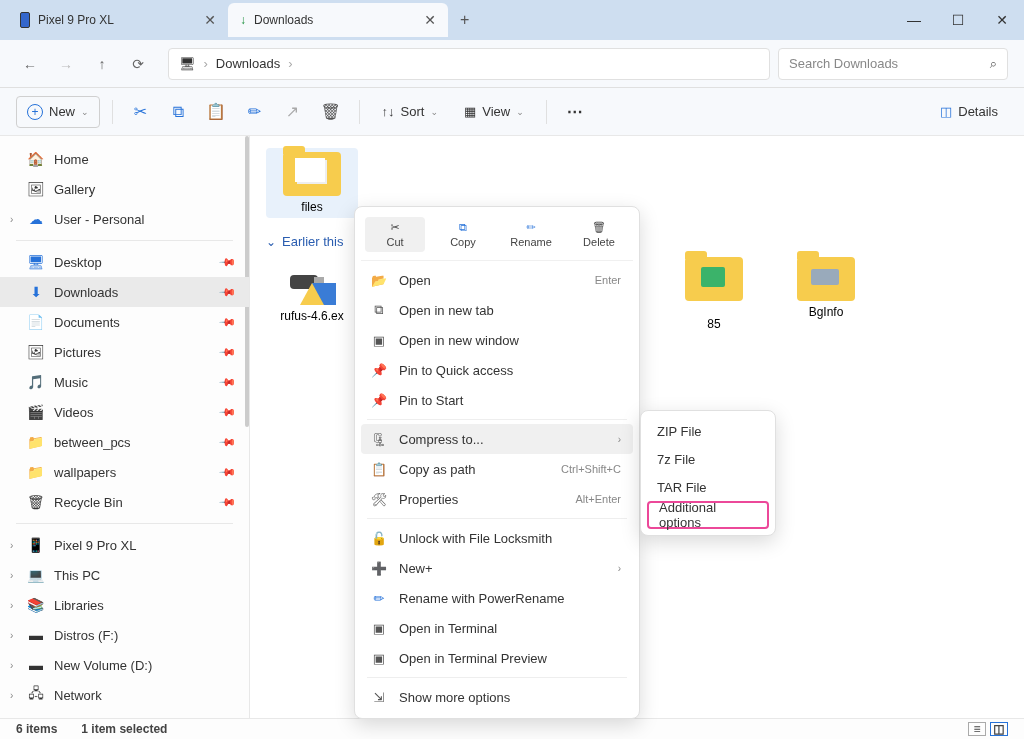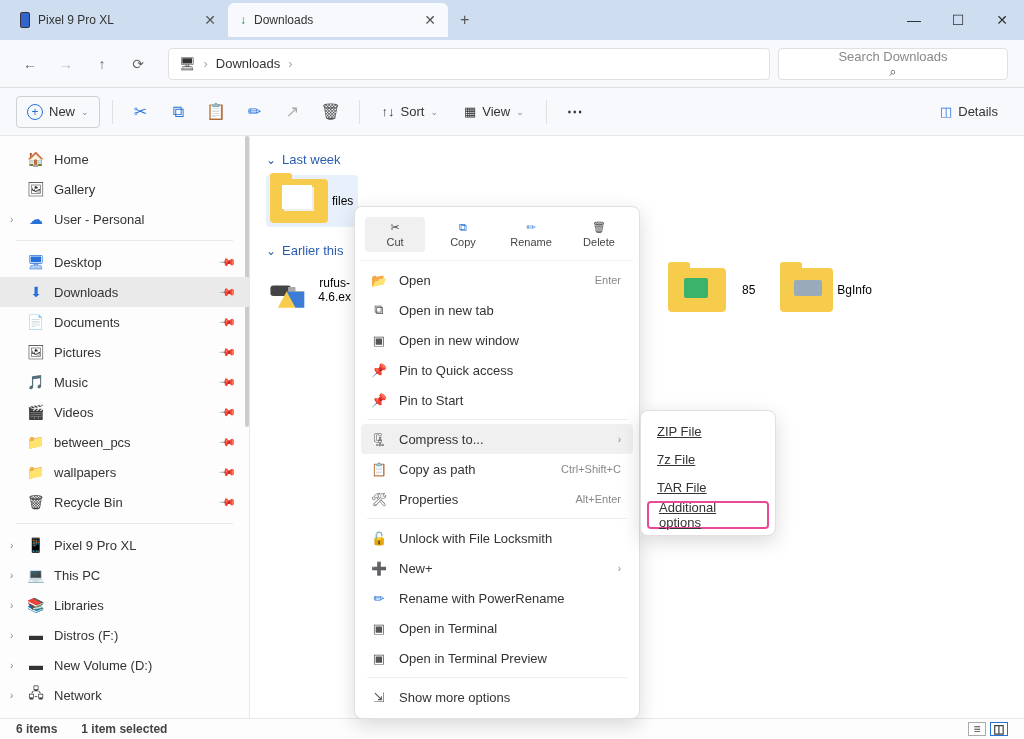--- a/index.html
+++ b/index.html
@@ -17,21 +17,21 @@
 .tab-icon-dl { color: #1a8f3b; font-weight: bold; }
 .newtab { padding: 0 12px; font-size: 16px; color: #555; cursor: pointer; }
 .winctrls { margin-left: auto; display: flex; }
 .winctrl { width: 44px; height: 40px; display: flex; align-items: center; justify-content: center; font-size: 14px; color: #333; cursor: pointer; }
 
 
 .addressbar { height: 48px; background: #f7f9fc; display: flex; align-items: center; padding: 0 16px; gap: 8px; border-bottom: 1px solid #e0e0e0; }
 .nav-btn { width: 28px; height: 28px; display: flex; align-items: center; justify-content: center; color: #666; cursor: pointer; font-size: 14px; }
 .nav-btn.disabled { color: #bbb; }
 .addr-path { display: flex; align-items: center; gap: 8px; flex: 1; background: #fff; border: 1px solid #e0e0e0; border-radius: 4px; height: 32px; padding: 0 10px; font-size: 13px; color: #333; margin-left: 8px; }
-.addr-search { width: 230px; height: 32px; border: 1px solid #e0e0e0; border-radius: 4px; background: #fff; padding: 0 10px; display: flex; align-items: center; color: #888; font-size: 13px; justify-content: space-between; flex-direction: column; }
+.addr-search { width: 230px; height: 32px; border: 1px solid #e0e0e0; border-radius: 4px; background: #fff; padding: 0 10px; display: flex; align-items: center; color: #888; font-size: 13px; justify-content: space-between; }
 
 
 .toolbar { height: 48px; background: #f7f9fc; display: flex; align-items: center; padding: 0 16px; gap: 6px; border-bottom: 1px solid #e8e8e8; }
 .tb-btn { height: 32px; padding: 0 10px; display: flex; align-items: center; gap: 6px; font-size: 13px; color: #333; border-radius: 4px; cursor: pointer; }
 .tb-new { border: 1px solid #d0d0d0; }
 .tb-icon { width: 32px; height: 32px; display: flex; align-items: center; justify-content: center; color: #2672d9; font-size: 16px; cursor: pointer; border-radius: 4px; }
 .tb-icon.gray { color: #aaa; }
 .tb-sep { width: 1px; height: 24px; background: #e0e0e0; margin: 0 6px; }
 .tb-right { margin-left: auto; }
 
@@ -43,42 +43,42 @@
 .sb-item .chev { position: absolute; left: 10px; font-size: 10px; color: #888; }
 .sb-item .pin { position: absolute; right: 14px; font-size: 11px; color: #aaa; transform: rotate(45deg); }
 .sb-sep { height: 1px; background: #e8e8e8; margin: 6px 16px; }
 .sb-ic { width: 16px; height: 16px; display: inline-flex; align-items: center; justify-content: center; font-size: 14px; }
 .sb-scroll { position: absolute; right: 0; top: 0; width: 4px; height: 50%; background: #ccc; border-radius: 2px; }
 
 .content { flex: 1; background: #fff; padding: 12px 16px; position: relative; }
 .group-hdr { color: #2a5db0; font-size: 13px; margin: 4px 0 8px; display: flex; align-items: center; gap: 6px; cursor: pointer; }
 .group-hdr::before { content: "⌄"; font-size: 12px; }
 .items-row { display: flex; gap: 20px; margin-bottom: 16px; }
-.item { width: 92px; display: flex; flex-direction: row; align-items: center; gap: 4px; font-size: 12px; text-align: center; cursor: pointer; }
+.item { width: 92px; display: flex; flex-direction: column; align-items: center; gap: 4px; font-size: 12px; text-align: center; cursor: pointer; }
 .item.sel { background: #e8f1fb; border-radius: 4px; padding: 4px; }
 .folder-ic { width: 58px; height: 44px; background: #f7cc4d; border-radius: 4px; position: relative; }
 .folder-ic::before { content: ""; position: absolute; top: -6px; left: 0; width: 22px; height: 8px; background: #f7cc4d; border-radius: 3px 3px 0 0; }
 .folder-files { position: absolute; top: 6px; left: 12px; width: 30px; height: 24px; background: #fff; box-shadow: 2px 2px 0 #eee; }
 .exe-ic { width: 56px; height: 48px; }
 
 
 .context-menu { position: absolute; left: 354px; top: 206px; width: 286px; background: #fff; border: 1px solid #e0e0e0; border-radius: 8px; box-shadow: 0 6px 20px rgba(0,0,0,0.15); padding: 6px; font-size: 13px; z-index: 10; }
 .cm-topbar { display: flex; justify-content: space-around; padding: 4px 0 8px; border-bottom: 1px solid #f0f0f0; margin-bottom: 4px; }
 .cm-top-item { display: flex; flex-direction: column; align-items: center; gap: 2px; font-size: 11px; color: #444; width: 60px; padding: 4px; border-radius: 4px; cursor: pointer; }
 .cm-top-item.hov { background: #f0f0f0; }
 .cm-row { height: 30px; display: flex; align-items: center; padding: 0 10px; gap: 12px; color: #333; border-radius: 4px; cursor: pointer; position: relative; }
 .cm-row.hov { background: #f0f0f0; }
 .cm-row .shortcut { position: absolute; right: 12px; color: #888; font-size: 11px; }
 .cm-row .arrow { position: absolute; right: 12px; color: #888; font-size: 10px; }
 .cm-sep { height: 1px; background: #eee; margin: 4px 6px; }
 .cm-ic { width: 16px; height: 16px; display: inline-flex; align-items: center; justify-content: center; font-size: 13px; color: #555; }
 
 
 .submenu { position: absolute; left: 640px; top: 410px; width: 136px; background: #fff; border: 1px solid #e0e0e0; border-radius: 8px; box-shadow: 0 6px 20px rgba(0,0,0,0.15); padding: 6px; font-size: 13px; z-index: 11; }
-.sm-row { height: 28px; display: flex; align-items: center; padding: 0 10px; color: #333; border-radius: 4px; cursor: pointer; text-decoration: underline; }
+.sm-row { height: 28px; display: flex; align-items: center; padding: 0 10px; color: #333; border-radius: 4px; cursor: pointer; }
 .sm-row.highlight { border: 2px solid #ec4899; border-radius: 4px; }
 
 
 .statusbar { position: absolute; bottom: 0; left: 0; right: 0; height: 21px; background: #fdfdfd; border-top: 1px solid #e8e8e8; display: flex; align-items: center; padding: 0 16px; font-size: 12px; color: #444; gap: 24px; font-weight: bold; }
 .sb-right { margin-left: auto; display: flex; gap: 4px; }
 .view-tg { width: 18px; height: 14px; border: 1px solid #2672d9; display: flex; align-items: center; justify-content: center; }
 .view-tg.inactive { border-color: #aaa; }
 
 
 .item-offset-1 { margin-left: 290px; gap: 16px; }
@@ -251,23 +251,20 @@
         <span>New Volume (D:)</span>
       </div>
     <div class="sb-item">
         <span class="chev">›</span>
         <span class="sb-ic">🖧</span>
         <span>Network</span>
       </div>
   </div>
 
   <div class="content">
-    <div class="group-hdr">
-        <span>Last week</span>
-      </div>
     <div class="items-row">
       <div class="item sel">
         <div class="folder-ic">
             <div class="folder-files"></div>
           </div>
         <span>files</span>
       </div>
     </div>
     <div class="group-hdr">
         <span>Earlier this</span>

